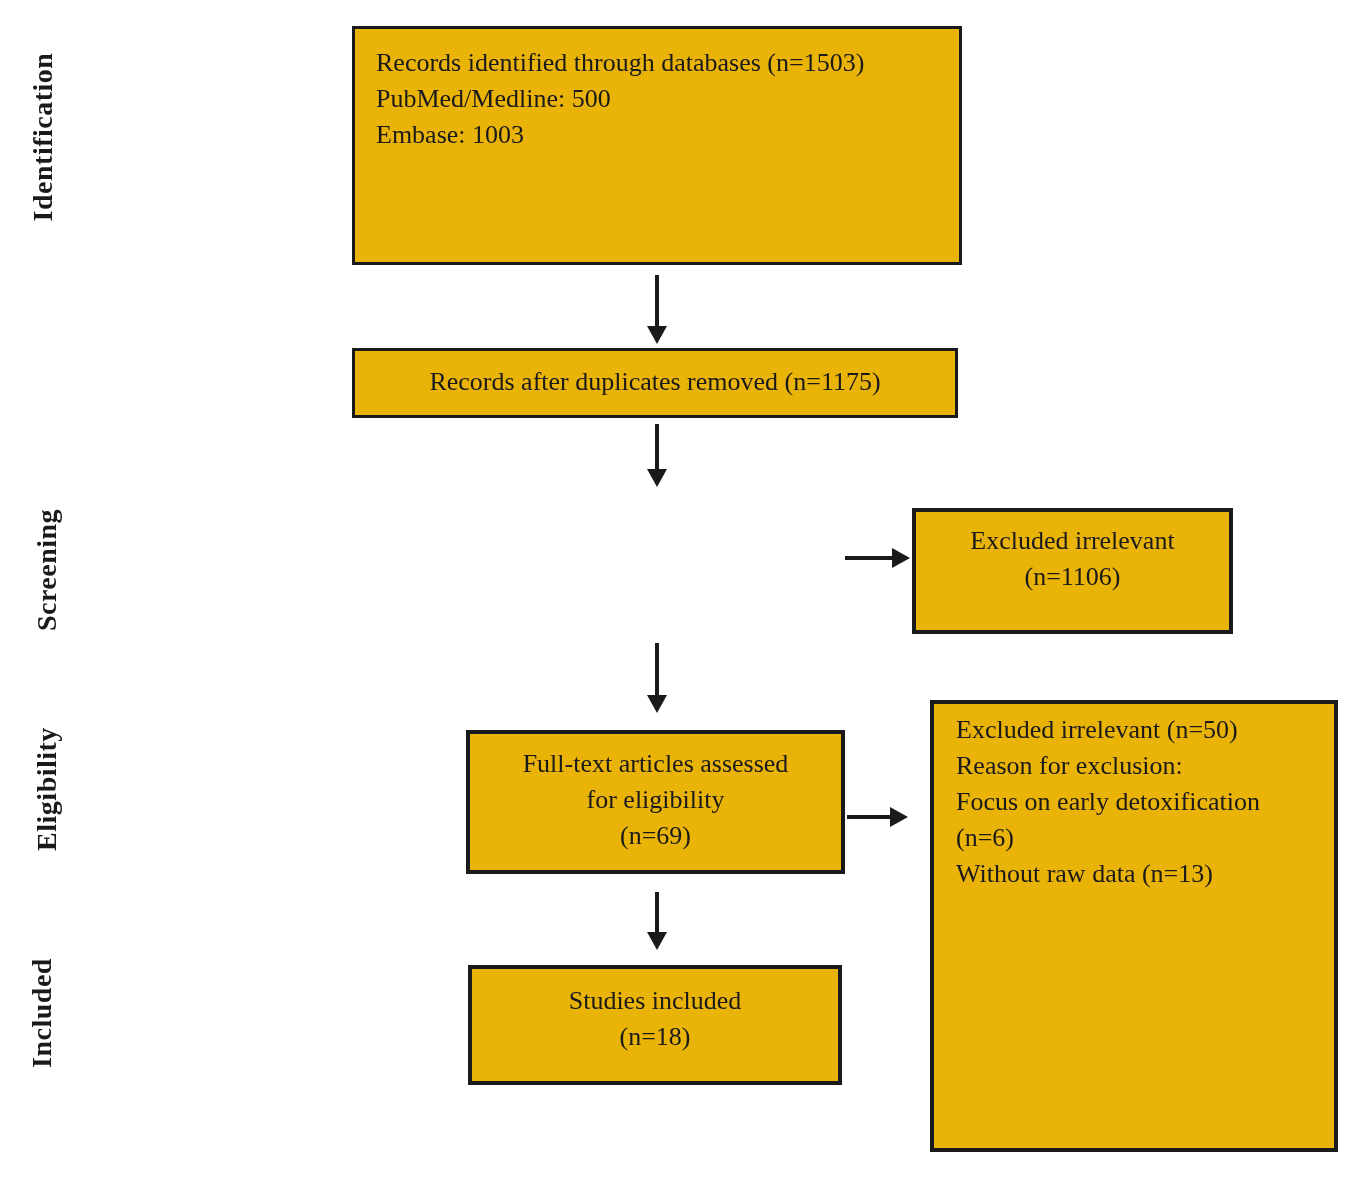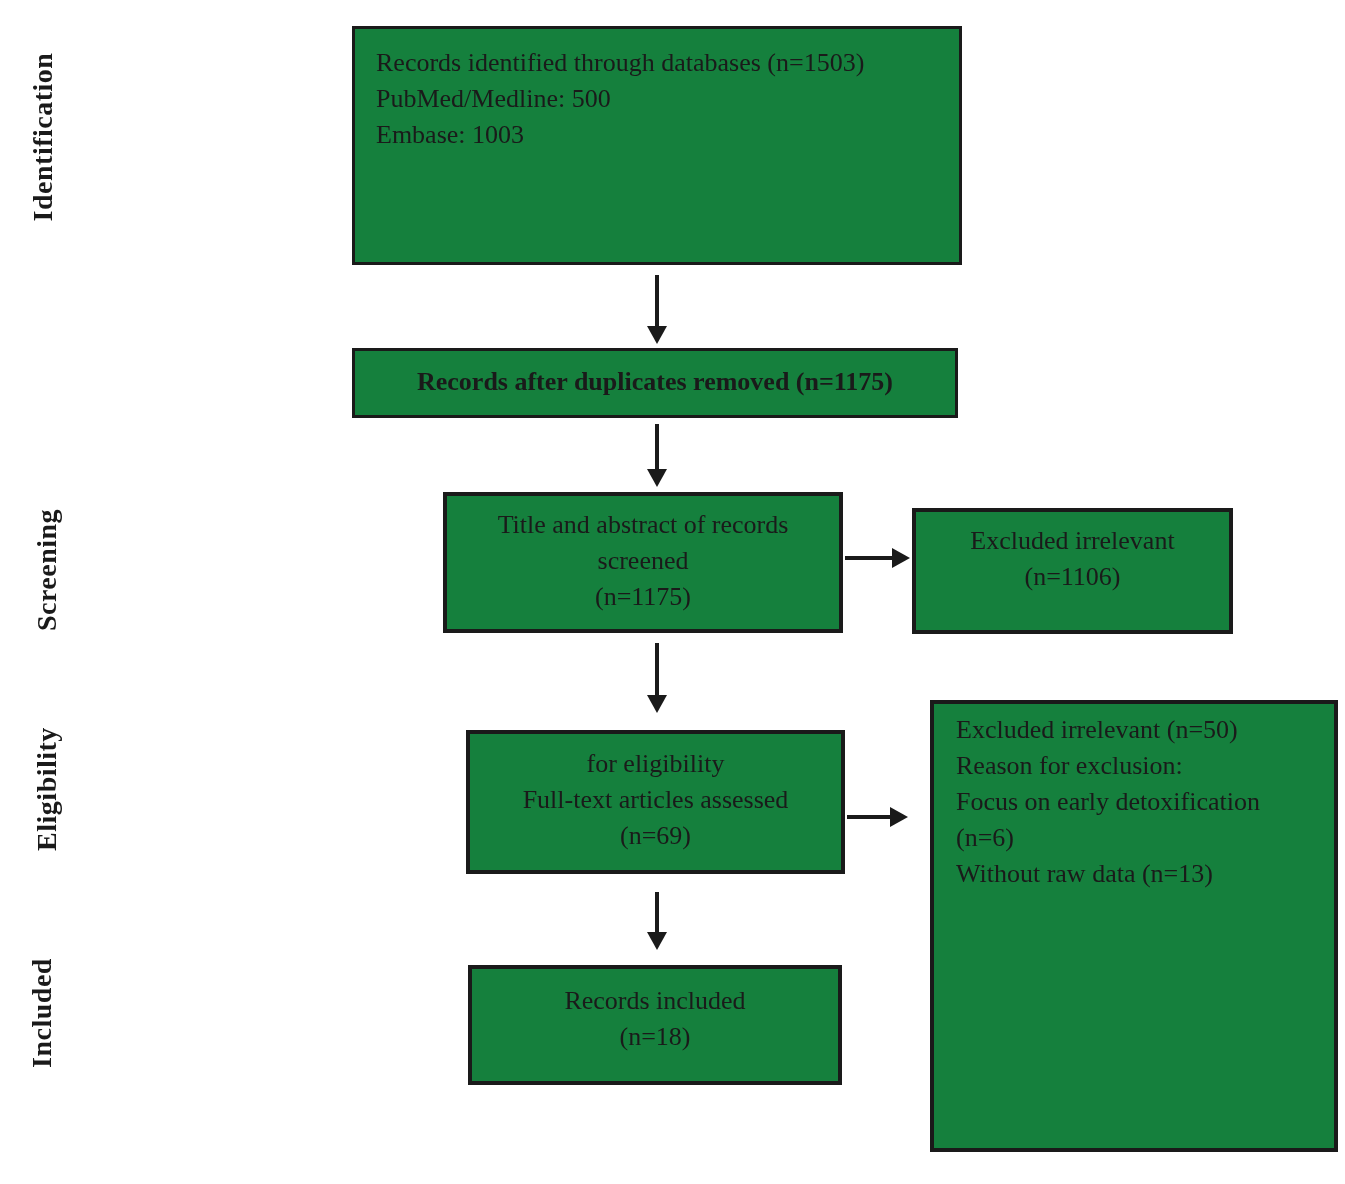--- a/index.html
+++ b/index.html
@@ -17,21 +17,21 @@
     transform: translate(-50%, -50%) rotate(-90deg);
     transform-origin: center center;
     font-weight: 700;
     font-size: 28px;
     white-space: nowrap;
     letter-spacing: 0.5px;
   }
   .box {
     position: absolute;
     box-sizing: border-box;
-    background: #15803d;
+    background: #eab308;
     border: 3px solid #1a1a1a;
     font-size: 26px;
     line-height: 36px;
   }
   .box.thick { border-width: 4px; }
   .txt-left { text-align: left; }
   .txt-center { text-align: center; }
   .vline { position: absolute; width: 4px; background: #1a1a1a; }
   .hline { position: absolute; height: 4px; background: #1a1a1a; }
   .head-down {
@@ -62,53 +62,48 @@
     <span class="ln">Records identified through databases (n=1503)</span>
     <span class="ln">PubMed/Medline: 500</span>
     <span class="ln">Embase: 1003</span>
   </div>
 
   <div>
     <div class="vline" style="left:655px; top:275px; height:52px;"></div>
     <div class="head-down" style="left:647px; top:326px;"></div>
   </div>
 
-  <div class="box txt-center" style="left:352px; top:348px; width:606px; height:70px; padding-top:13px;font-weight:bold;">
+  <div class="box txt-center" style="left:352px; top:348px; width:606px; height:70px; padding-top:13px;">
     <span class="ln">Records after duplicates removed (n=1175)</span>
   </div>
 
   <div>
     <div class="vline" style="left:655px; top:424px; height:46px;"></div>
     <div class="head-down" style="left:647px; top:469px;"></div>
   </div>
 
-  <div class="box thick txt-center" style="left:443px; top:492px; width:400px; height:141px; padding-top:11px;">
-    <span class="ln">Title and abstract of records</span>
-    <span class="ln">screened</span>
-    <span class="ln">(n=1175)</span>
-  </div>
 
   <div>
     <div class="hline" style="left:845px; top:556px; width:48px;"></div>
     <div class="head-right" style="left:892px; top:548px;"></div>
   </div>
 
   <div class="box thick txt-center" style="left:912px; top:508px; width:321px; height:126px; padding-top:11px;">
     <span class="ln">Excluded irrelevant</span>
     <span class="ln">(n=1106)</span>
   </div>
 
   <div>
     <div class="vline" style="left:655px; top:643px; height:53px;"></div>
     <div class="head-down" style="left:647px; top:695px;"></div>
   </div>
 
   <div class="box thick txt-center" style="left:466px; top:730px; width:379px; height:144px; padding-top:12px;">
+    <span class="ln">Full-text articles assessed</span>
     <span class="ln">for eligibility</span>
-    <span class="ln">Full-text articles assessed</span>
     <span class="ln">(n=69)</span>
   </div>
 
   <div>
     <div class="hline" style="left:847px; top:815px; width:44px;"></div>
     <div class="head-right" style="left:890px; top:807px;"></div>
   </div>
 
   <div class="box thick txt-left" style="left:910px; top:700px; width:408px; height:452px; padding:8px 12px 0 22px;margin-left:20px;">
     <span class="ln">Excluded irrelevant (n=50)</span>
@@ -117,17 +112,17 @@
     <span class="ln">(n=6)</span>
     <span class="ln">Without raw data (n=13)</span>
   </div>
 
   <div>
     <div class="vline" style="left:655px; top:892px; height:41px;"></div>
     <div class="head-down" style="left:647px; top:932px;"></div>
   </div>
 
   <div class="box thick txt-center" style="left:468px; top:965px; width:374px; height:120px; padding-top:14px;">
-    <span class="ln">Records included</span>
+    <span class="ln">Studies included</span>
     <span class="ln">(n=18)</span>
   </div>
 
 </div>
 
 </body></html>

